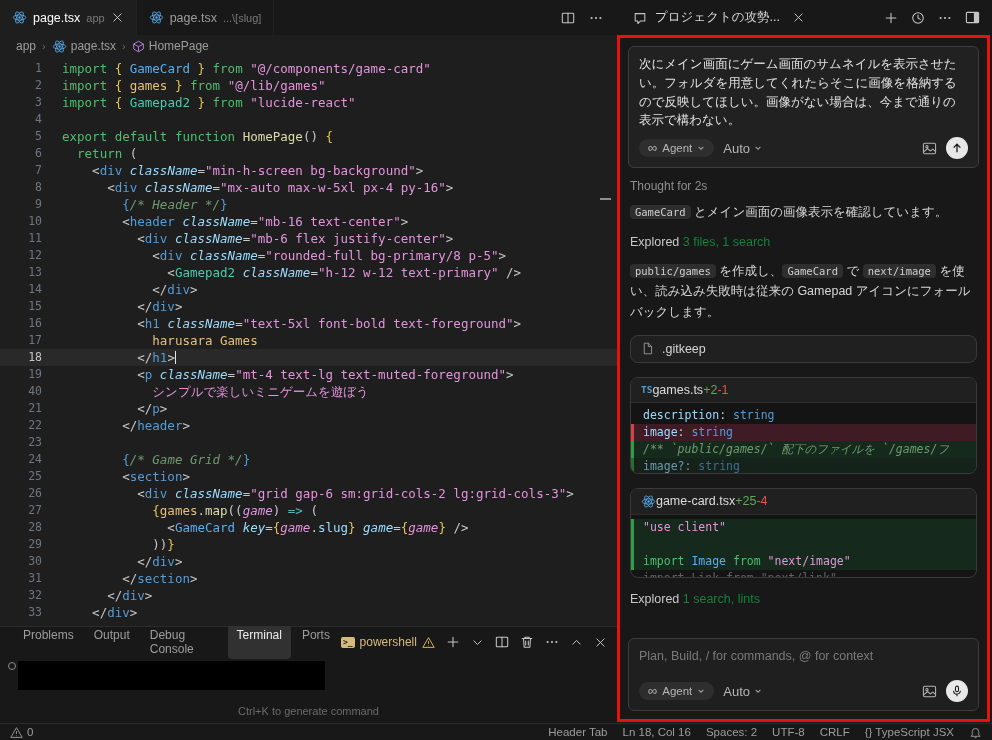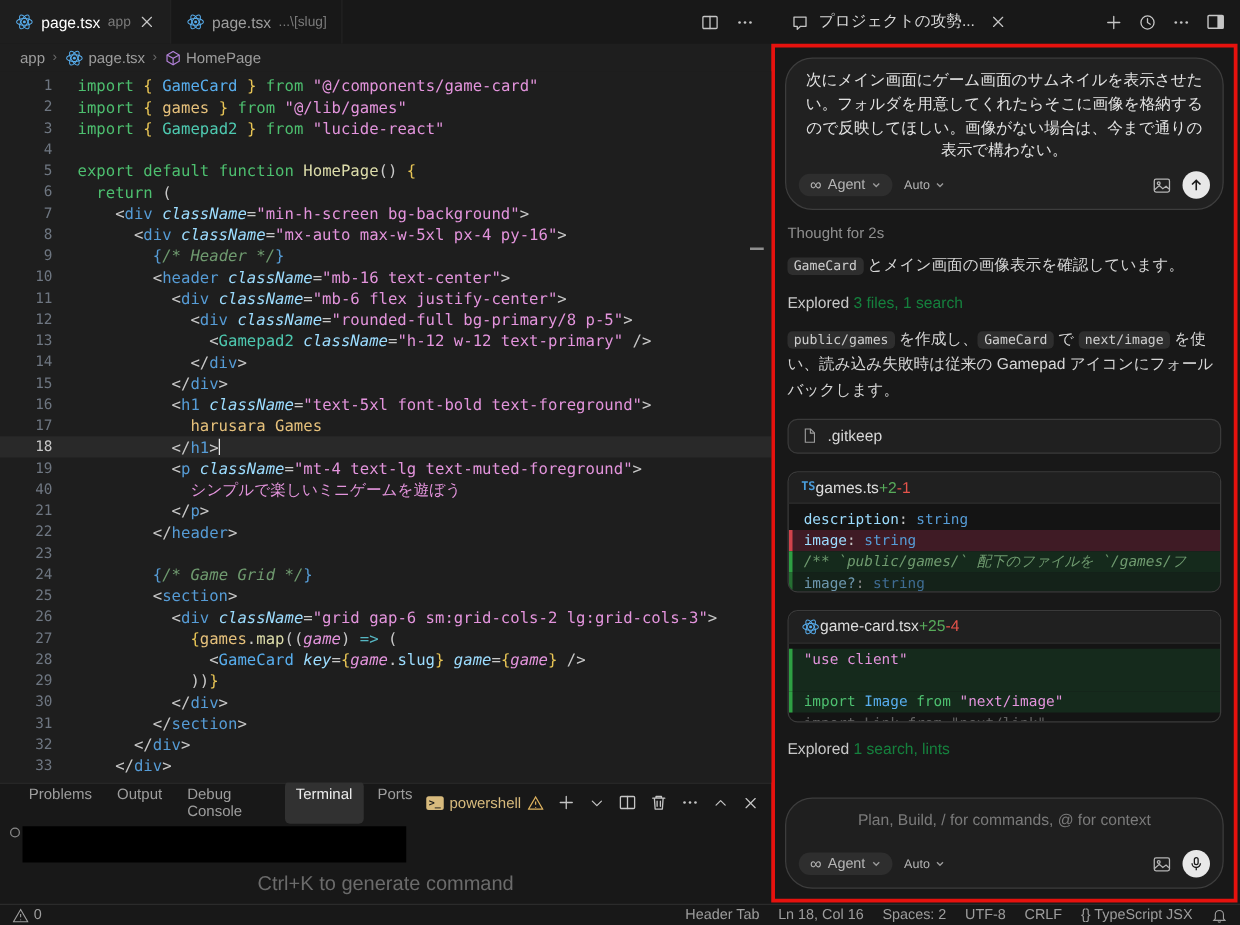--- a/index.html
+++ b/index.html
@@ -42,35 +42,35 @@
   .panel { height:97px; border-top:1px solid #2b2b2b; background:#181818; display:flex; flex-direction:column; flex:none; }
   .panel-header { height:28px; display:flex; align-items:center; padding:2px 10px 0 14px; gap:2px; flex:none; }
   .panel-tab { padding:3px 9px; font-size:12px; color:#9d9d9d; border-radius:4px; cursor:pointer; }
   .panel-tab.active { background:#313131; color:#ececec; }
   .panel-actions { margin-left:auto; display:flex; align-items:center; gap:11px; }
   .pwsh-group { display:flex; align-items:center; gap:5px; font-size:12px; color:#d7ba7d; }
   .pwsh-ic { background:#d7ba7d; color:#181818; font-size:8px; font-weight:bold; padding:1px 2px; border-radius:2px; font-family:"DejaVu Sans Mono",monospace; }
   .terminal-body { position:relative; flex:1; }
   .term-circle { position:absolute; left:8px; top:7px; width:8px; height:8px; border:1px solid #8a8a8a; border-radius:50%; }
   .redaction { position:absolute; left:18px; top:6px; width:307px; height:29px; background:#000; }
-  .term-hint { position:absolute; left:0; right:0; bottom:6px; text-align:center; color:#6b6b6b; font-size:16px; }
+  .term-hint { position:absolute; left:0; right:0; bottom:6px; text-align:center; color:#6b6b6b; font-size:11px; }
 
   
   .chat-col { width:400px; display:flex; flex-direction:column; background:#181818; min-width:0; }
   .chat-tabbar { height:35px; display:flex; align-items:center; padding:0 12px 0 16px; flex:none; }
   .chat-tab { display:flex; align-items:center; gap:8px; color:#d6d6d6; font-size:12.5px; cursor:pointer; }
   .chat-actions { margin-left:auto; display:flex; align-items:center; gap:13px; }
   .chat-redbox { flex:1; margin:0 2px 1px 0; border:3px solid #e6120e; background:#181818; display:flex; flex-direction:column; padding:8px; overflow:hidden; min-height:0; }
 
-  .user-card, .input-card { background:#212121; border:1px solid #3d3d3d; border-radius:22px; padding:8px 10px; flex:none;text-align:center; }
+  .user-card, .input-card { background:#212121; border:1px solid #3d3d3d; border-radius:6px; padding:8px 10px; flex:none; }
   .user-text { font-size:12.5px; line-height:1.5; color:#e3e3e3; }
   .card-controls { display:flex; align-items:center; gap:9px; margin-top:7px; }
   .agent-pill { display:flex; align-items:center; gap:5px; background:#2e2e2e; border-radius:20px; padding:3px 9px; color:#b5b5b5; font-size:11.5px; cursor:pointer; }
   .inf { font-size:13px; line-height:10px; color:#b5b5b5; }
-  .mode { color:#b5b5b5; font-size:10px; display:flex; gap:4px; align-items:center; cursor:pointer; }
+  .mode { color:#b5b5b5; font-size:13px; display:flex; gap:4px; align-items:center; cursor:pointer; }
   .ctrl-right { margin-left:auto; display:flex; gap:9px; align-items:center; }
   .round-btn { width:22px; height:22px; border-radius:50%; background:#e8e8e8; display:flex; align-items:center; justify-content:center; cursor:pointer; flex:none; }
   .icon-btn { display:flex; cursor:pointer; }
 
   .chat-blocks { flex:1; min-height:0; overflow:hidden; padding:5px 2px 0; display:flex; flex-direction:column; }
   .blk-meta { color:#8f8f8f; font-size:12px; margin:6px 0 4px; }
   .blk-runs { color:#d6d6d6; font-size:12.5px; line-height:1.65; margin:5px 0; }
   .chip { font-family:"DejaVu Sans Mono",monospace; font-size:10.5px; background:#2e2e2e; border-radius:4px; padding:1px 5px; color:#cfcfcf; }
   .blk-explored { font-size:12.5px; margin:7px 0; }
   .explored-label { color:#c8c8c8; } .explored-detail { color:#15803d; }

